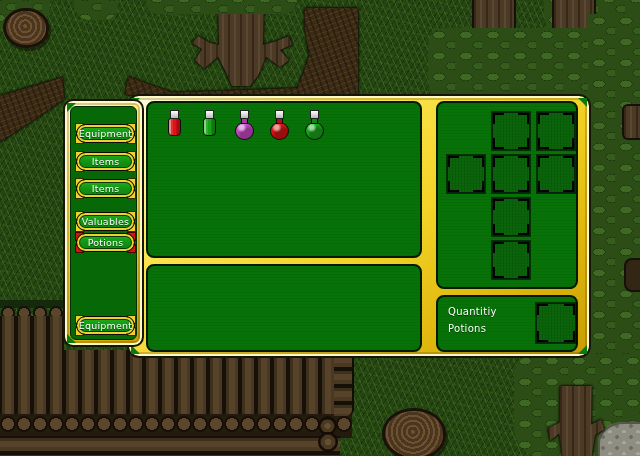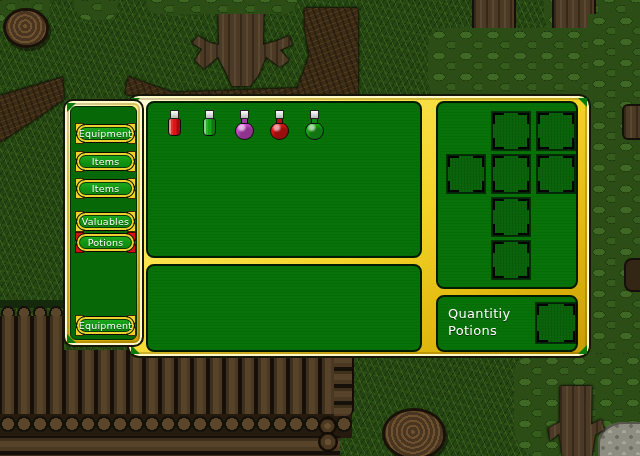--- a/index.html
+++ b/index.html
@@ -86,21 +86,21 @@
   .item .neck{width:5px;height:4px;margin-top:-1px;background:var(--c);border:1px solid #111;
     filter:brightness(.8);z-index:1;}
   .item.vial .body{width:11px;height:16px;margin-top:-1px;border:1px solid #0c0c0c;border-radius:3px 3px 4px 4px;
     background-color:var(--c);
     background-image:linear-gradient(90deg, rgba(255,255,255,.5) 0 2px, rgba(255,255,255,.12) 2px 4px, transparent 4px 7px, rgba(0,0,0,.28) 8px);}
   .item.flask .body{width:17px;height:16px;margin-top:-2px;border:1px solid #0c0c0c;border-radius:50%;
     background-color:var(--c);
     background-image:radial-gradient(circle at 34% 28%, rgba(255,255,255,.6) 0 2px, rgba(255,255,255,0) 5px),
       radial-gradient(circle at 68% 78%, rgba(0,0,0,.30) 0 40%, transparent 65%);}
 
-  .info-lbl{position:absolute;color:#fff;font-size:13px;line-height:1;
+  .info-lbl{position:absolute;color:#fff;font-size:10px;line-height:1;
     text-shadow:0 1px 0 rgba(0,0,0,.5);letter-spacing:.3px;}
 </style>
 </head>
 <body>
 
 <div class="stage">
 
   <div class="abs grass" style="inset:0;"></div>
 
   <div class="abs leaves" style="left:-12px;top:-10px;width:62px;height:36px;border-radius:0 0 18px 14px;"></div>

